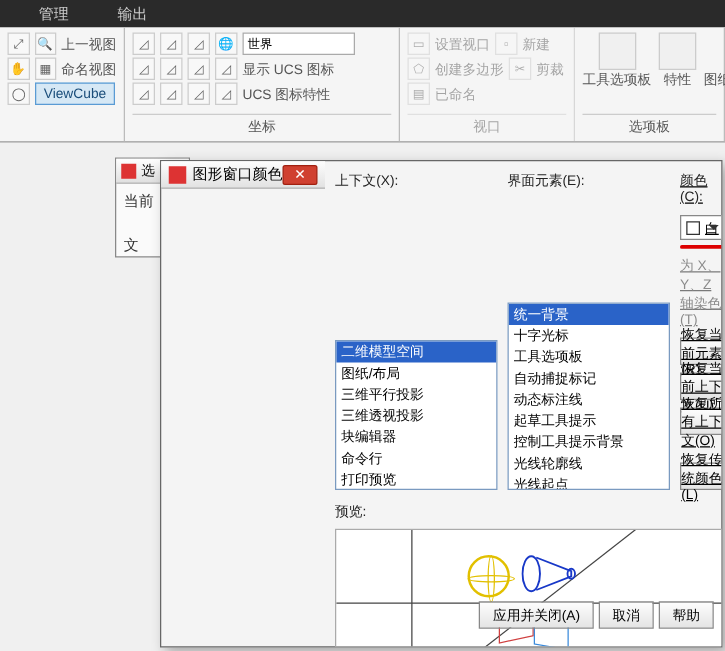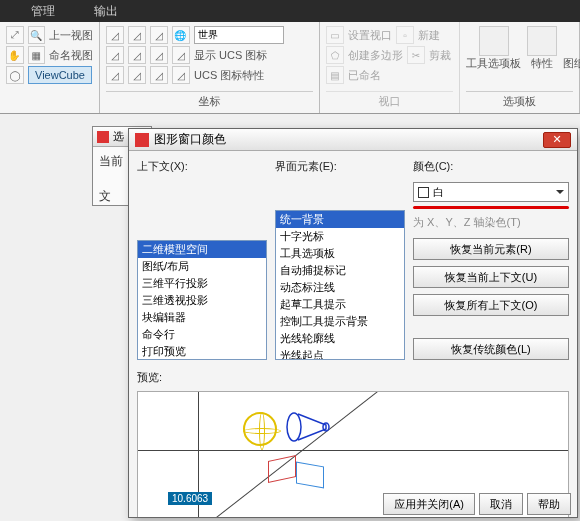--- a/index.html
+++ b/index.html
@@ -17,44 +17,44 @@
   .viewcube-btn { background: #d6e8f5; border: 1px solid #5a9bd4; padding: 2px 6px; font-size: 11px; color: #1a4d7a; }
   .world-combo { width: 90px; height: 18px; border: 1px solid #aaa; font-size: 10px; padding: 0 3px; background: #fff; }
   .big-icon { width: 30px; height: 30px; background: #f0f0f0; border: 1px solid #ccc; margin: 0 auto; }
   .disabled { opacity: 0.5; }
   
   .dialog-back { position: absolute; left: 92px; top: 126px; width: 60px; height: 80px; background: #fafafa; border: 1px solid #888; }
   .dialog-back .titlebar { height: 20px; background: linear-gradient(#fefefe, #e0e0e0); border-bottom: 1px solid #aaa; display: flex; align-items: center; padding: 0 4px; font-size: 11px; }
   .dialog-back .titlebar::before { content: ""; width: 12px; height: 12px; background: #d33; margin-right: 4px; }
   .dialog-back .body { padding: 6px; font-size: 12px; color: #333; }
   
-  .dialog { position: absolute; left: 128px; top: 128px; width: 450px; height: 390px; background: #f4f4f4; border: 1px solid #666; box-shadow: 4px 4px 10px rgba(0,0,0,.3); display: flex; flex-direction: column; }
+  .dialog { position: absolute; left: 128px; top: 128px; width: 450px; height: 390px; background: #f4f4f4; border: 1px solid #666; box-shadow: 4px 4px 10px rgba(0,0,0,.3); display: flex; flex-direction: row; }
   .titlebar2 { height: 22px; background: linear-gradient(#fdfdfd, #e2e2e2); border-bottom: 1px solid #aaa; display: flex; align-items: center; padding: 0 6px; font-size: 12px; }
   .titlebar2 .app-icon { width: 14px; height: 14px; background: #d33; margin-right: 5px; }
   .titlebar2 .spacer { flex: 1; }
   .close-btn { width: 28px; height: 16px; background: #d04030; color: #fff; display: flex; align-items: center; justify-content: center; font-size: 11px; border: 1px solid #a02010; border-radius: 2px; }
   
   .dialog-body { flex: 1; padding: 8px; display: grid; grid-template-columns: 130px 130px 1fr; grid-template-rows: auto auto; gap: 6px 8px; position: relative; overflow: hidden; }
   .col { display: flex; flex-direction: column; justify-content: space-between; }
   .lbl { font-size: 11px; color: #222; margin-bottom: 2px; }
   .listbox { border: 1px solid #7a9ac0; background: #fff; font-size: 11px; overflow: hidden; margin-top: 32px; }
   .listbox .item { padding: 1px 4px; white-space: nowrap; }
   .listbox .item.selected { background: #2a63c8; color: #fff; }
   
-  .right-col { display: flex; flex-direction: column; gap: 6px; }
+  .right-col { display: flex; flex-direction: column; gap: 6px; text-decoration: underline; }
   .combo { width: 100%; height: 20px; border: 1px solid #888; background: #fff; font-size: 11px; display: flex; align-items: center; padding: 0 4px; position: relative; }
   .combo .swatch { width: 11px; height: 11px; border: 1px solid #333; background: #fff; margin-right: 4px; }
   .combo::after { content: ""; position: absolute; right: 4px; top: 7px; border: 4px solid transparent; border-top-color: #333; }
   .red-underline { height: 3px; background: #d00; border-radius: 2px; margin-top: -2px; }
   .dlg-btn { height: 22px; border: 1px solid #888; background: linear-gradient(#fdfdfd,#e4e4e4); font-size: 11px; display: flex; align-items: center; justify-content: center; }
   
   .preview-label { grid-column: 1 / 2; font-size: 11px; color: #222; margin-top: 4px; }
   .preview { grid-column: 1 / 4; background: #fff; border: 1px solid #aaa; height: 168px; position: relative; overflow: hidden; }
   
-  .bottom-buttons { position: absolute; right: 6px; bottom: 2px; display: flex; gap: 4px; }
+  .bottom-buttons { position: absolute; right: 6px; bottom: 14px; display: flex; gap: 4px; }
   .bottom-buttons .dlg-btn { padding: 0 10px; }
   
   
   .axis-h { position: absolute; left: 0; right: 0; top: 58px; height: 1px; background: #444; }
   .axis-v { position: absolute; top: 0; bottom: 0; left: 60px; width: 1px; background: #444; }
   .diag { position: absolute; left: 40px; top: 0; width: 300px; height: 1px; background: #444; transform: rotate(-38deg); transform-origin: left center; top: 155px; }
   .tag { position: absolute; background: #0369a1; color: #fff; font-size: 10px; padding: 1px 4px; }
   .globe { position: absolute; left: 105px; top: 20px; width: 34px; height: 34px; border: 2px solid #e2c000; border-radius: 50%; }
   .globe::before, .globe::after { content: ""; position: absolute; border: 1px solid #e2c000; }
   .globe::before { left: 14px; top: -2px; width: 4px; height: 36px; border-radius: 50%; }

